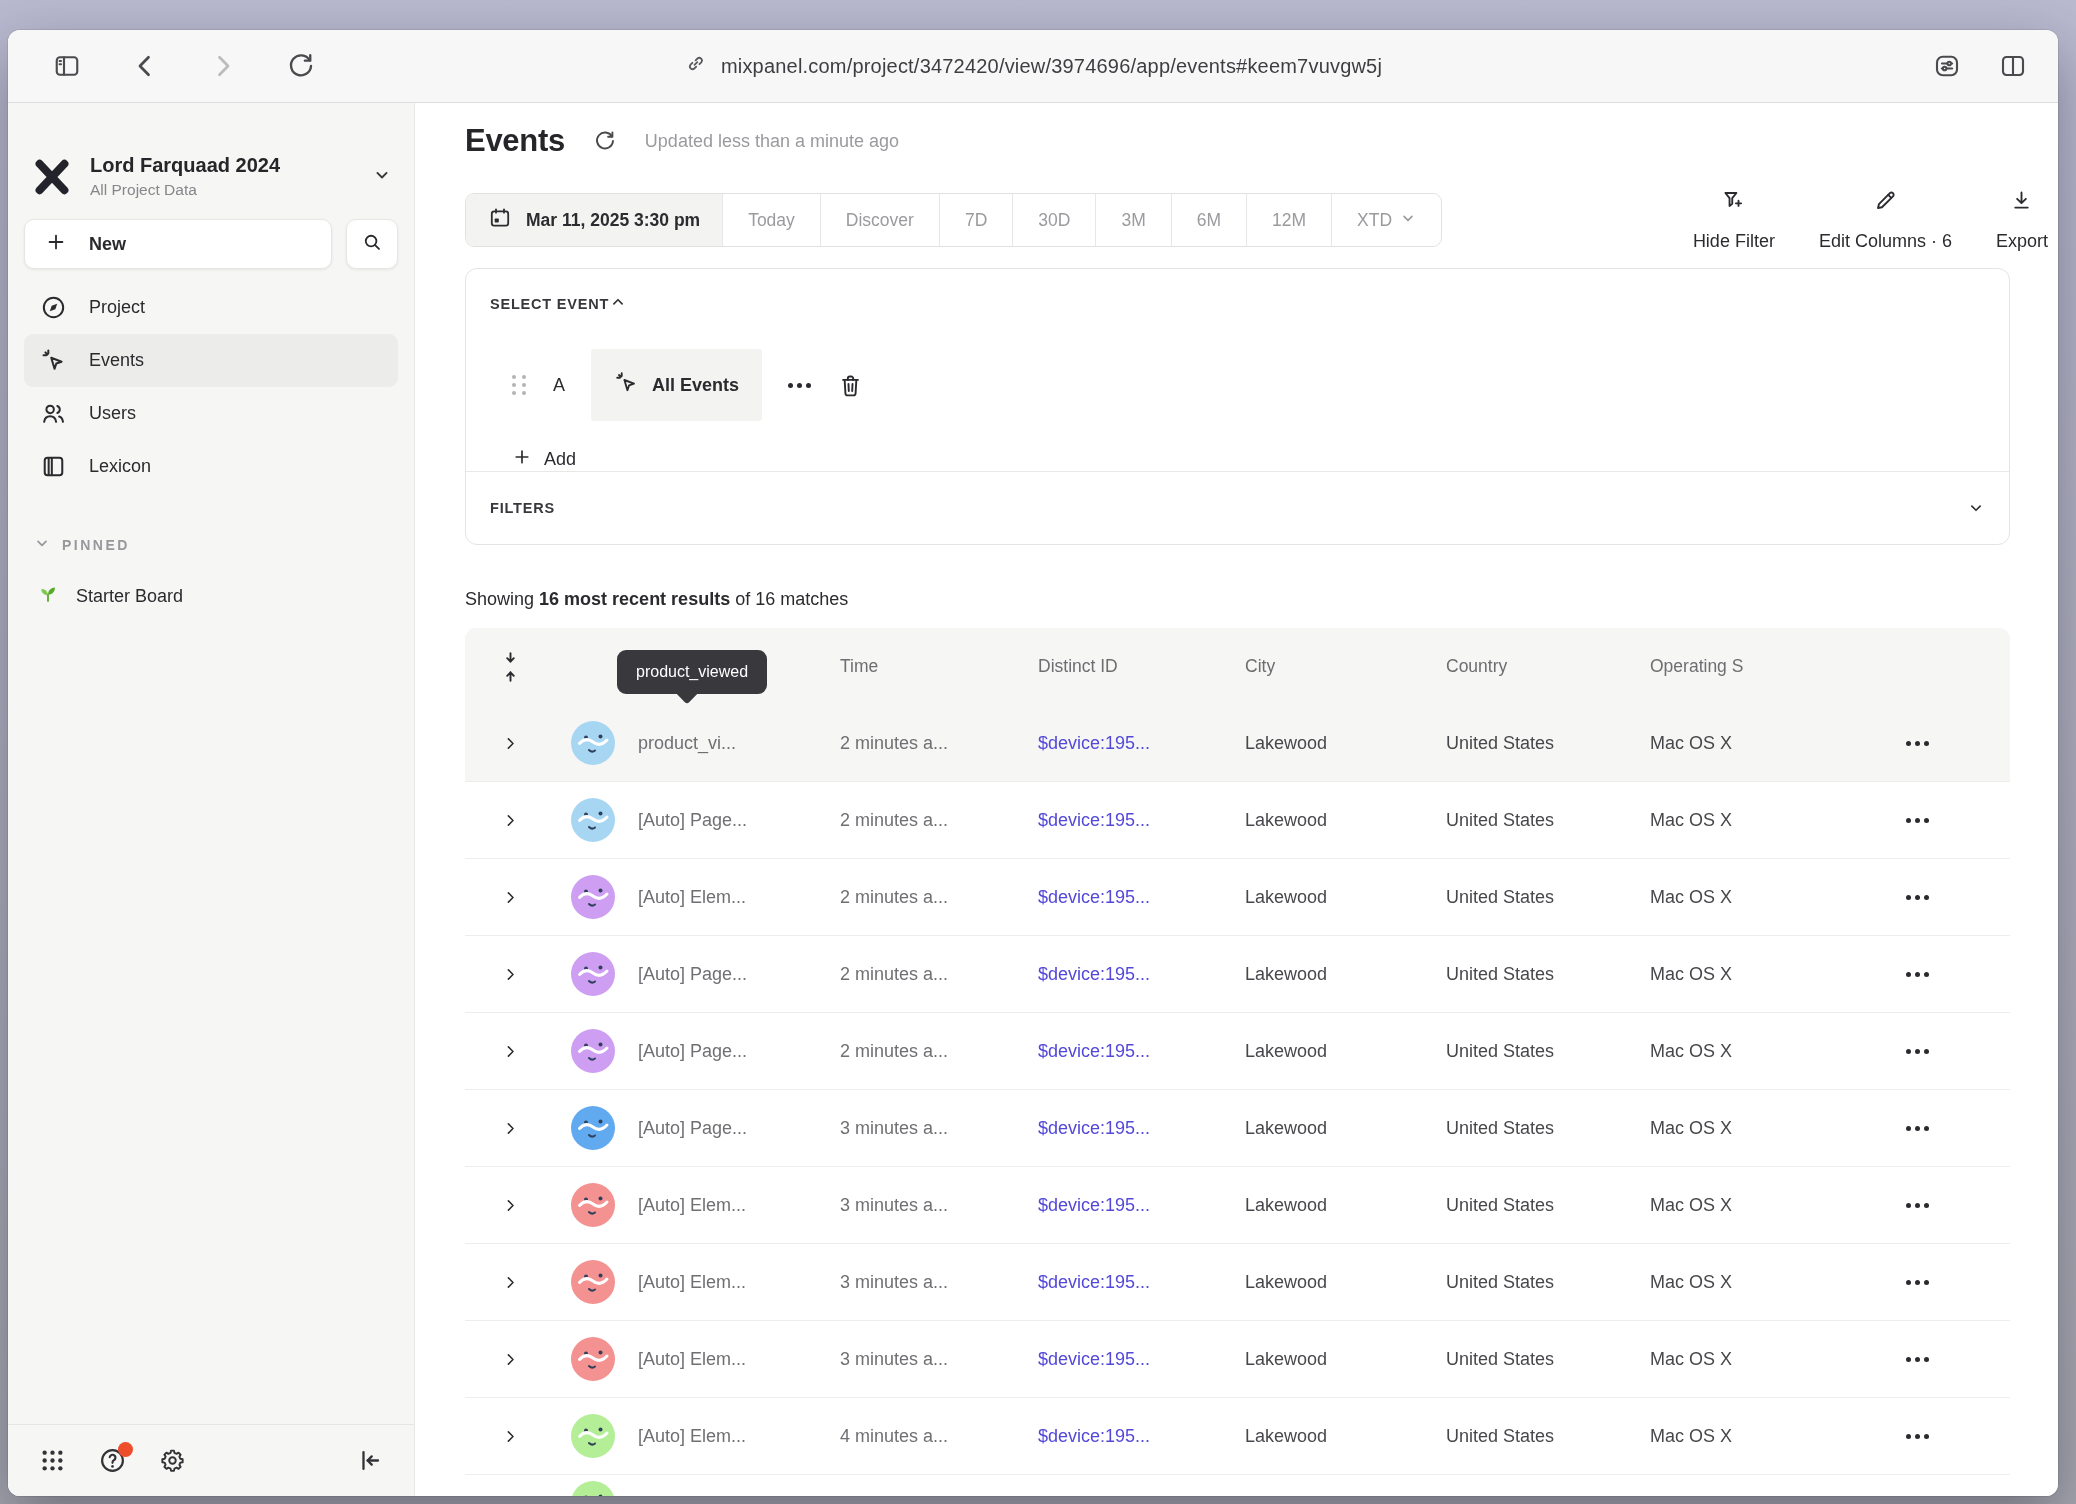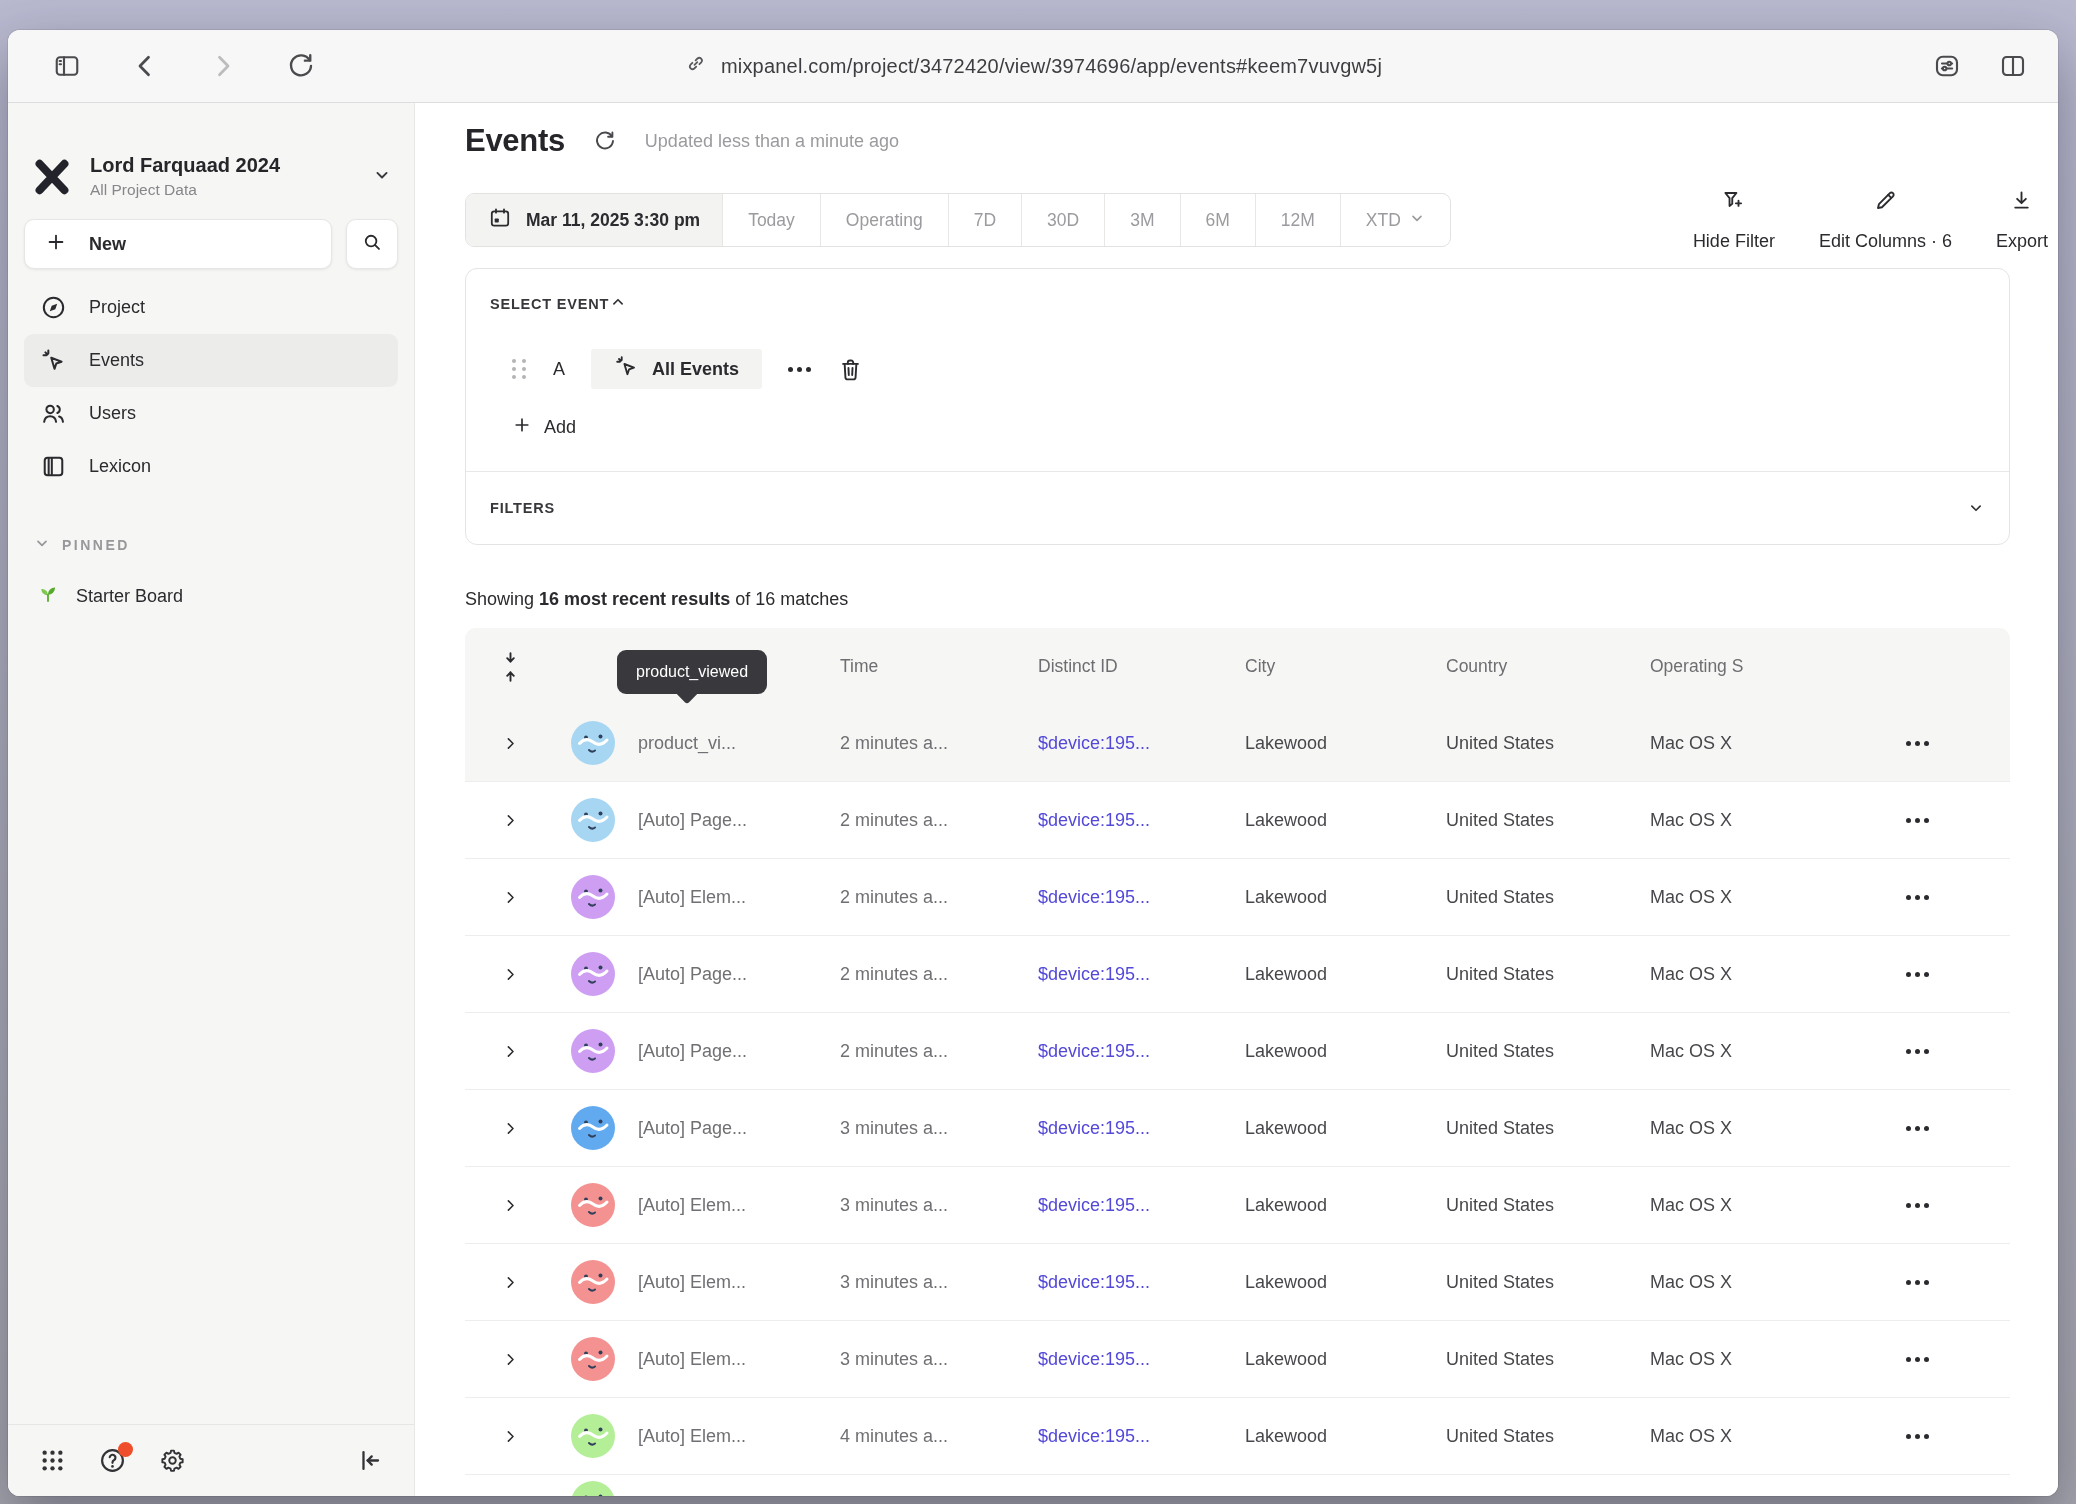--- a/index.html
+++ b/index.html
@@ -85,21 +85,21 @@
 
   .query-card { margin-top:21px; border:1px solid #e4e4e2; border-radius:12px; background:#fff; }
   .qc-section1 { padding:24px 24px 22px 24px; height:202px; }
   .qc-head { display:flex; align-items:center; }
   .qc-title { font-size:14.5px; font-weight:700; letter-spacing:.8px; color:#38383c; }
   .qc-head svg { width:18px; height:18px; margin-left:auto; }
   .event-row { display:flex; align-items:center; margin-top:34px; padding-left:22px; gap:26px; }
   .drag-handle { display:grid; grid-template-columns:repeat(2,5px); grid-gap:4px 5px; }
   .drag-handle i { width:4px; height:4px; border-radius:50%; background:#b4b4b6; }
   .row-letter { font-size:18px; color:#2b2b2f; }
-  .event-chip { display:flex; align-items:center; gap:13px; height:40px; padding:0 23px; background:#f3f3f1;
+  .event-chip { display:flex; align-items:center; gap:13px; height:72px; padding:0 23px; background:#f3f3f1;
     border-radius:3px; font-size:18px; font-weight:600; color:#2b2b2f; }
   .event-chip svg { width:25px; height:25px; }
   .kebab { display:flex; gap:4px; }
   .kebab i { width:5px; height:5px; border-radius:50%; background:#2b2b2f; }
   .trash-btn svg { width:27px; height:27px; display:block; }
   .add-btn { margin-top:26px; margin-left:22px; display:flex; align-items:center; gap:12px;
     font-size:18px; font-weight:500; color:#2b2b2f; }
   .add-btn svg { width:20px; height:20px; }
   .qc-section2 { border-top:1px solid #e8e8e6; height:73px; display:flex; align-items:center; padding:0 24px; }
 
@@ -346,21 +346,21 @@
                   <rect x="3.8" y="5.4" width="16.4" height="14.2" rx="2.4"></rect>
                   <path d="M8 3.3v3.4M16 3.3v3.4"></path>
                   <rect x="6.7" y="12.4" width="4.1" height="4.1" rx=".8" fill="#2c2c30" stroke="none"></rect>
                 </svg>
             </span>
             <span>Mar 11, 2025 3:30 pm</span>
           </div>
           <div style="display:contents"><div class="seg">
                 <span>Today</span>
               </div><div class="seg">
-                <span>Operating</span>
+                <span>Discover</span>
               </div><div class="seg">
                 <span>7D</span>
               </div><div class="seg">
                 <span>30D</span>
               </div><div class="seg">
                 <span>3M</span>
               </div><div class="seg">
                 <span>6M</span>
               </div><div class="seg">
                 <span>12M</span>

